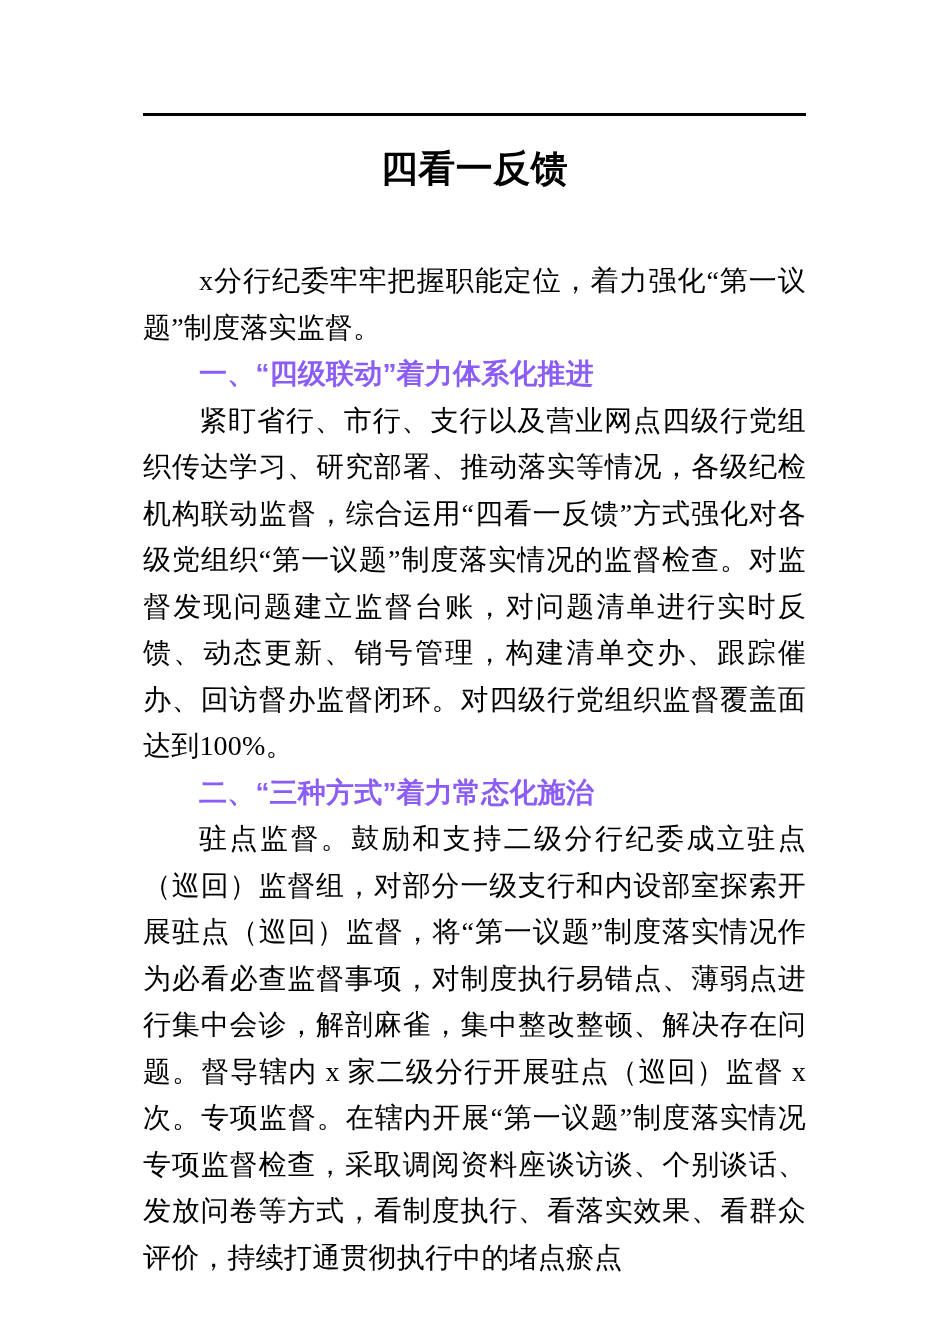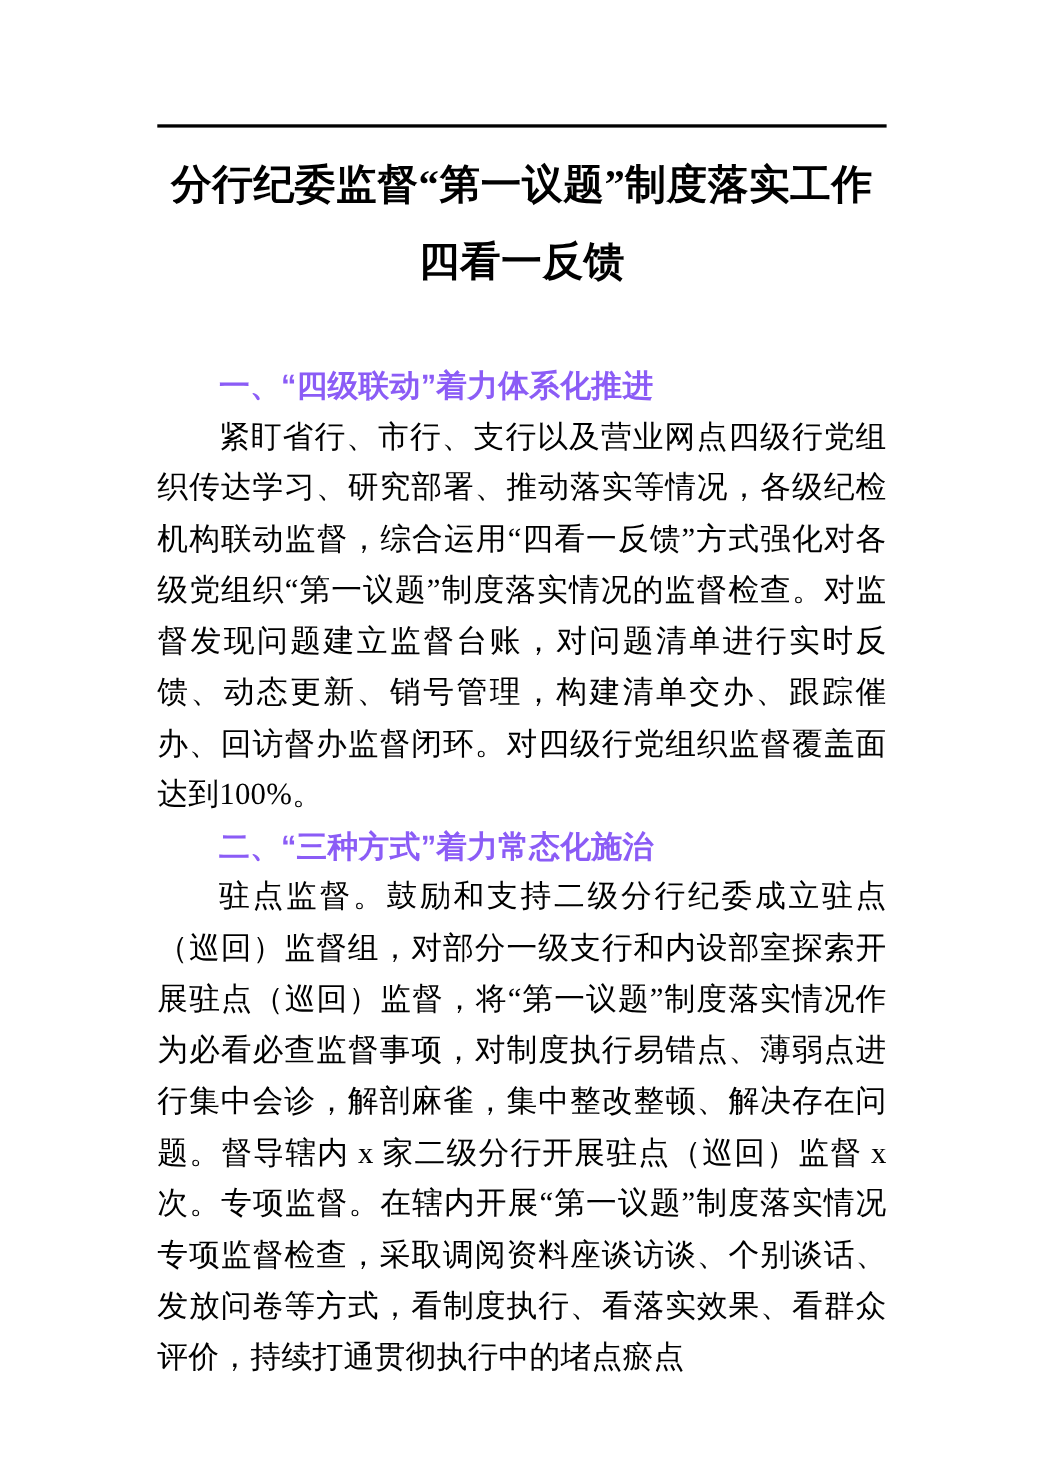--- a/index.html
+++ b/index.html
@@ -85,26 +85,26 @@
 </head>
 <body>
 
 <div class="page">
 
   <div class="content">
 
     <div class="header-rule"></div>
 
     <h1 class="doc-title">
-      <span class="title-line">分行纪委监督“第一议题”制度落实工作</span>
       <span class="title-line">四看一反馈</span>
     </h1>
 
     <div class="body-block">
 
+      <p class="para">x分行纪委牢牢把握职能定位，着力强化“第一议题”制度落实监督。</p>
 
       <h2 class="section-heading">一、“四级联动”着力体系化推进</h2>
 
       <p class="para">紧盯省行、市行、支行以及营业网点四级行党组织传达学习、研究部署、推动落实等情况，各级纪检机构联动监督，综合运用“四看一反馈”方式强化对各级党组织“第一议题”制度落实情况的监督检查。对监督发现问题建立监督台账，对问题清单进行实时反馈、动态更新、销号管理，构建清单交办、跟踪催办、回访督办监督闭环。对四级行党组织监督覆盖面达到100%。</p>
 
       <h2 class="section-heading">二、“三种方式”着力常态化施治</h2>
 
       <p class="para">驻点监督。鼓励和支持二级分行纪委成立驻点（巡回）监督组，对部分一级支行和内设部室探索开展驻点（巡回）监督，将“第一议题”制度落实情况作为必看必查监督事项，对制度执行易错点、薄弱点进行集中会诊，解剖麻雀，集中整改整顿、解决存在问题。督导辖内 x 家二级分行开展驻点（巡回）监督 x 次。专项监督。在辖内开展“第一议题”制度落实情况专项监督检查，采取调阅资料座谈访谈、个别谈话、发放问卷等方式，看制度执行、看落实效果、看群众评价，持续打通贯彻执行中的堵点瘀点</p>
 
     </div>

